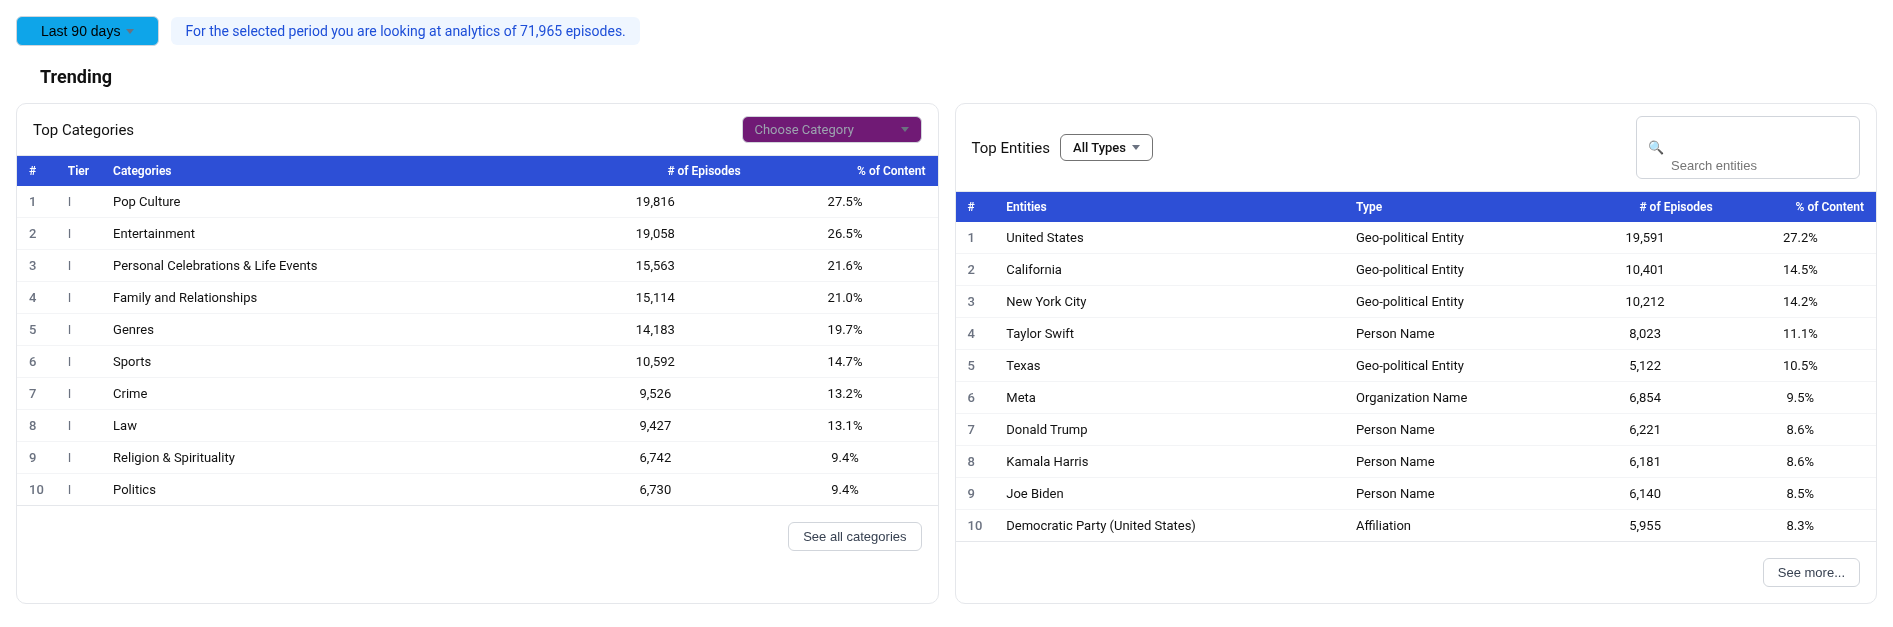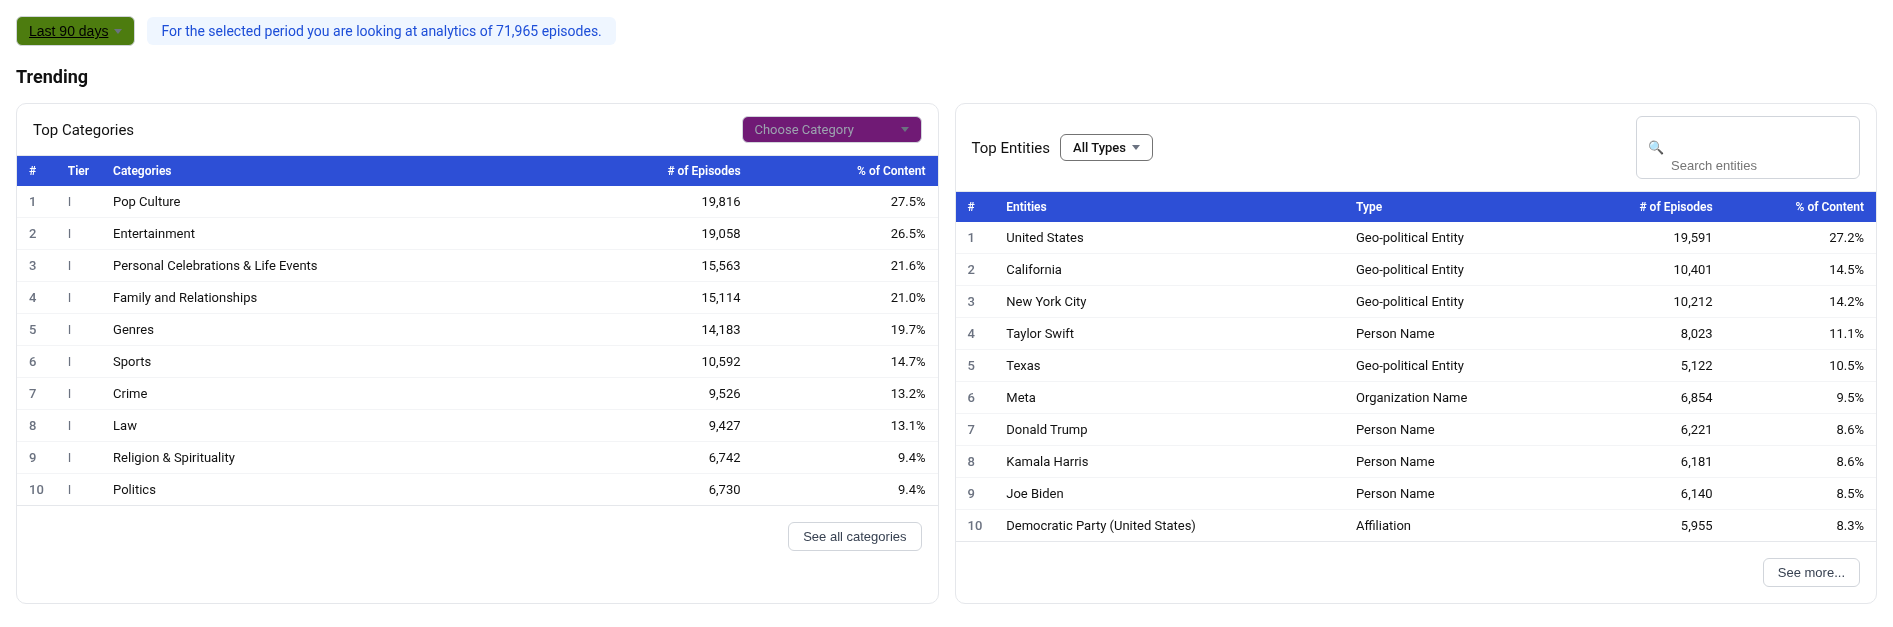--- a/index.html
+++ b/index.html
@@ -15,39 +15,39 @@
       align-items: center;
       gap: 12px;
       margin-bottom: 20px;
     }
     .period-dropdown {
       display: flex;
       align-items: center;
       gap: 6px;
       border: 1px solid #d1d5db;
       border-radius: 6px;
-      padding: 6px 12px;
+      padding: 6px 24px;
       cursor: pointer;
-      background: #4d7c0f;
+      background: #0ea5e9;
       font-size: 14px;
       font-weight: 500;
-      text-decoration: underline;
     }
     .info-banner {
       background: #eff6ff;
       color: #1d4ed8;
       border-radius: 6px;
       padding: 6px 14px;
       font-size: 14px;
     }
     .section-title {
       font-size: 18px;
       font-weight: 700;
       margin-bottom: 16px;
       color: #111;
+      margin-left: 24px;
     }
     .panels {
       display: flex;
       gap: 16px;
     }
     .panel {
       flex: 1;
       border: 1px solid #e5e7eb;
       border-radius: 10px;
       overflow: hidden;
@@ -138,21 +138,21 @@
     }
     tbody tr:last-child {
       border-bottom: none;
     }
     tbody td {
       padding: 8px 12px;
       font-size: 13px;
       color: #111;
     }
     tbody td.right {
-      text-align: right;
+      text-align: center;
     }
     tbody td.num-col {
       color: #6b7280;
       font-weight: 500;
       width: 30px;
     }
     tbody td.tier-col {
       color: #6b7280;
       width: 30px;
     }

